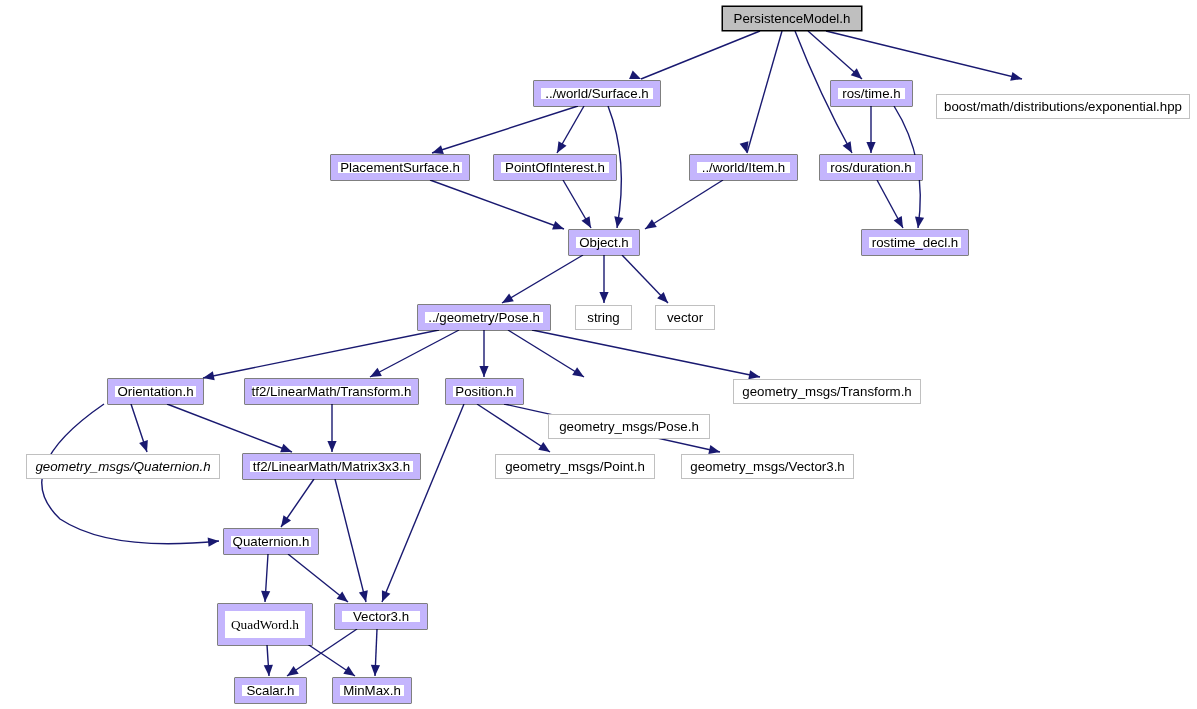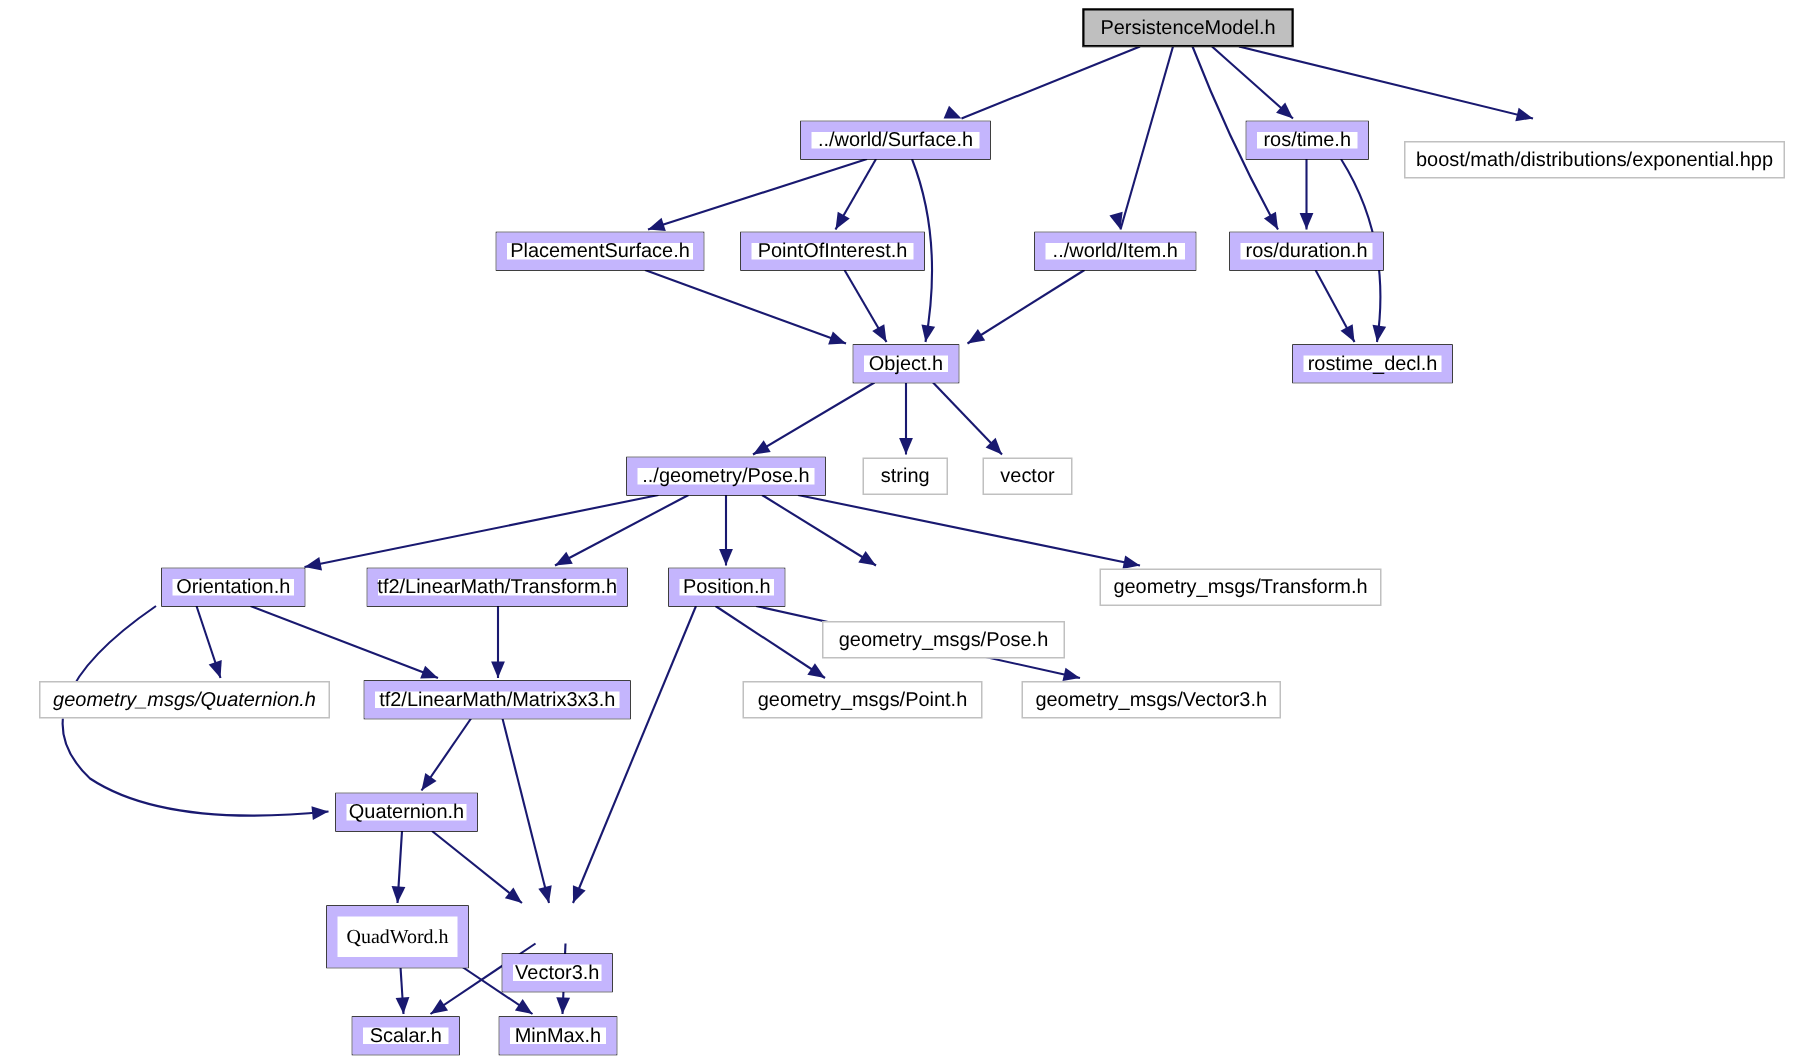--- a/index.html
+++ b/index.html
@@ -273,21 +273,21 @@
       </div>
       <div class="node dim" style="left: 681px; top: 454px; width: 173px; height: 25px;">
         <span>geometry_msgs/Vector3.h</span>
       </div>
       <div class="node solid" style="left: 224px; top: 529px; width: 94px; height: 25px;">
         <span>Quaternion.h</span>
       </div>
       <div class="node solid" style="left: 218px; top: 604px; width: 94px; height: 41px; font-family: Liberation Serif, serif;">
         <span>QuadWord.h</span>
       </div>
-      <div class="node solid" style="left: 335px; top: 636px; width: 73px; height: 25px;">
+      <div class="node solid" style="left: 335px; top: 604px; width: 92px; height: 25px;">
         <span>Vector3.h</span>
       </div>
       <div class="node solid" style="left: 235px; top: 678px; width: 71px; height: 25px;">
         <span>Scalar.h</span>
       </div>
       <div class="node solid" style="left: 333px; top: 678px; width: 78px; height: 25px;">
         <span>MinMax.h</span>
       </div>
     </div>
 </div>

